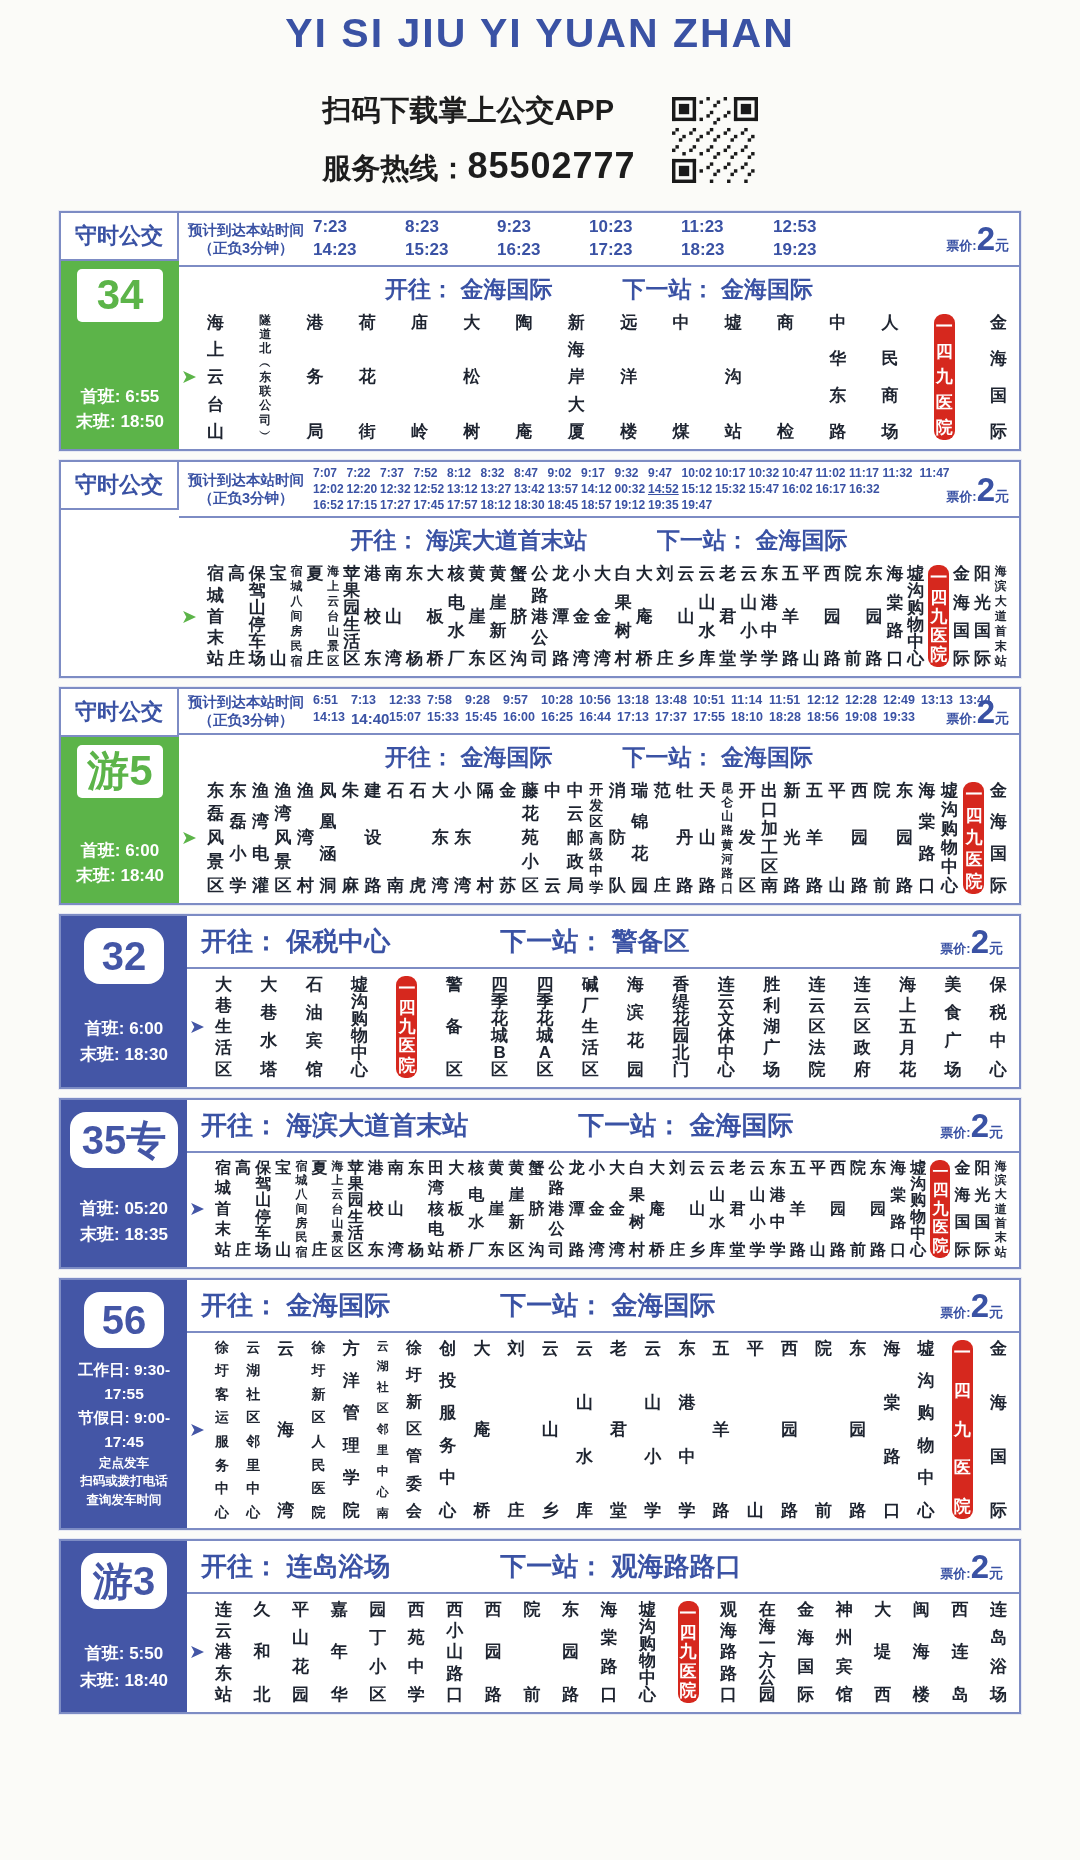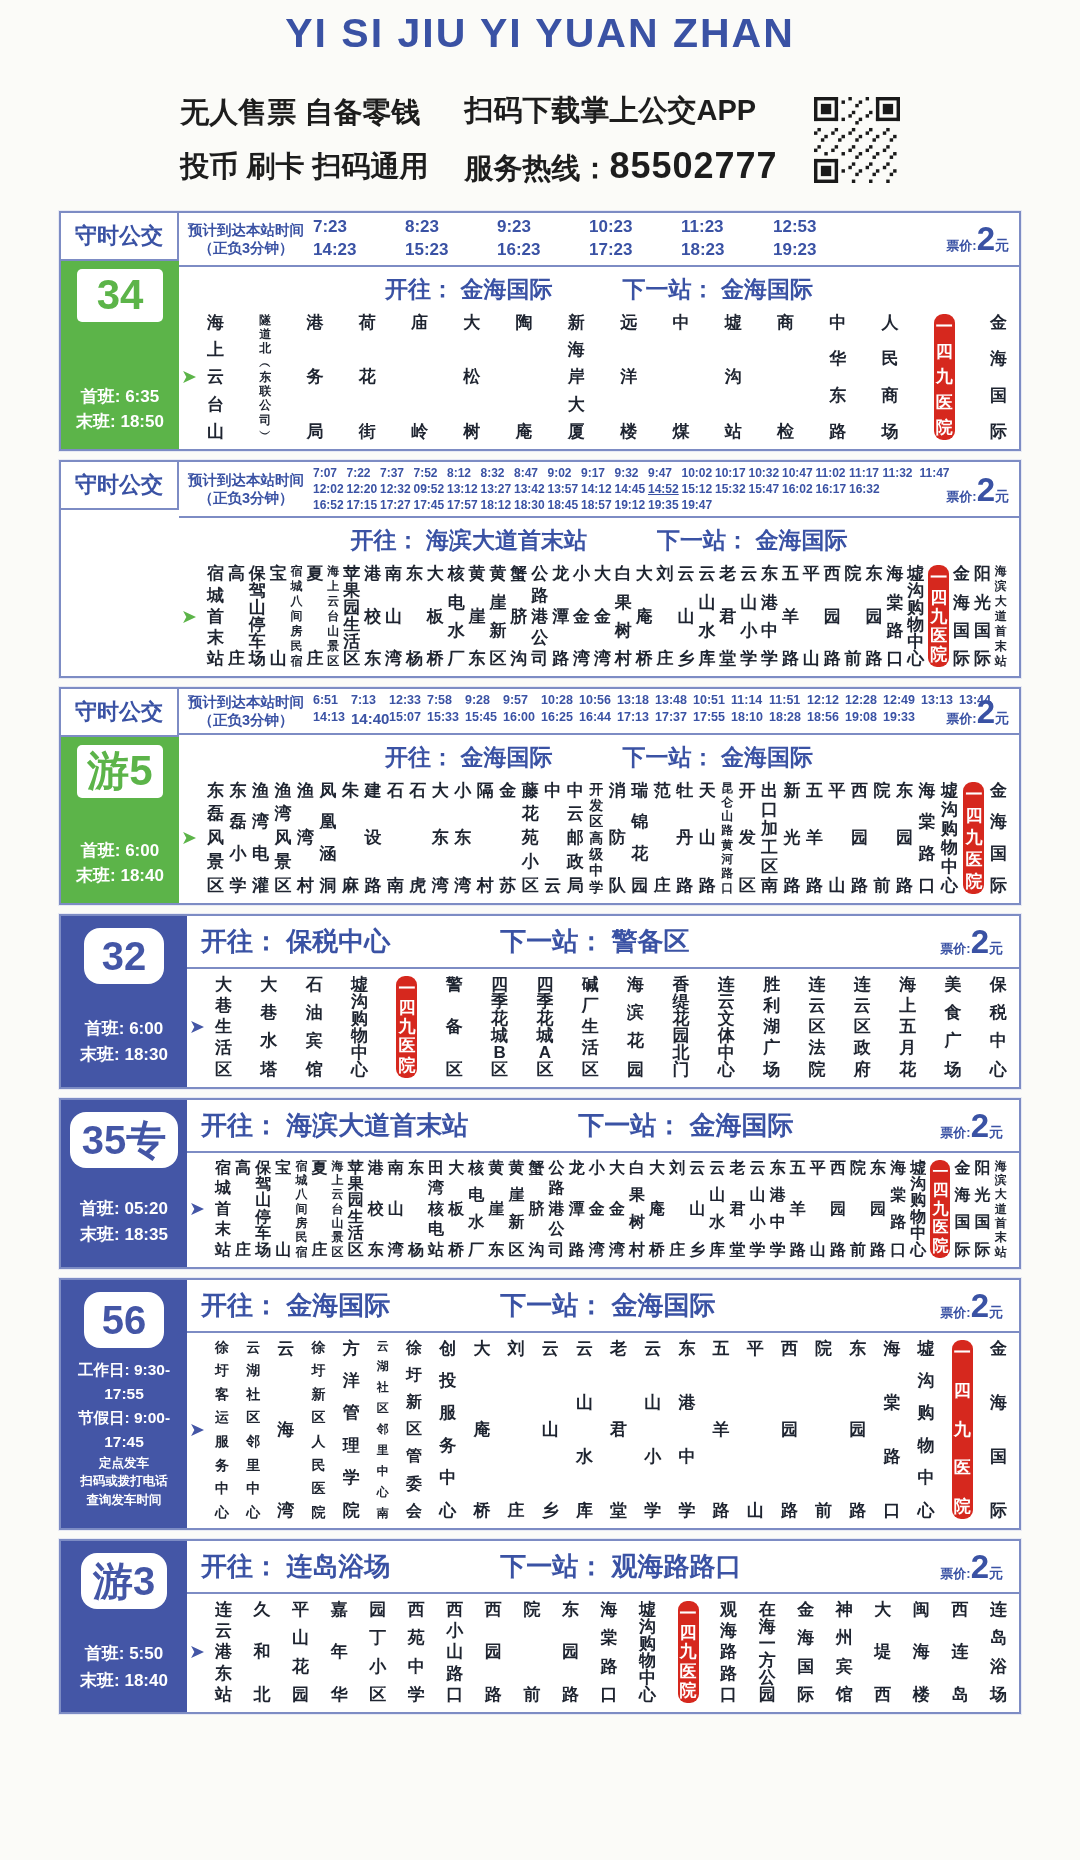--- a/index.html
+++ b/index.html
@@ -48,24 +48,20 @@
   .stop span{display:block;line-height:1;font-weight:bold;}
   .stop.hl{background:#d6281e;color:#fff;border-radius:9px;padding:4px 2px;}
 </style>
 </head>
 <body>
 
 <div class="page">
   <div class="subtitle">YI SI JIU YI YUAN ZHAN</div>
 
   <div class="info-row">
-    <div class="info-col">
-      <div>无人售票  自备零钱</div>
-      <div>投币 刷卡 扫码通用</div>
-    </div>
     <div class="info-col">
       <div>扫码下载掌上公交APP</div>
       <div class="hotline">
         <span>服务热线：</span>
         <span class="hot-num">85502777</span>
       </div>
     </div>
     <svg id="qr" width="86" height="86" viewBox="0 0 25 25">
         <rect x="0" y="0" width="7" height="1" fill="#1a1a1a"></rect>
         <rect x="0" y="6" width="7" height="1" fill="#1a1a1a"></rect>
@@ -151,21 +147,21 @@
       </svg>
   </div>
 
   <main id="routes">
       <section class="panel green">
         <div class="left">
           <div class="timely">守时公交</div>
           <div class="green-body">
             <div class="num-box">34</div>
             <div class="labels">
-              <div class="fl">首班: 6:35</div>
+              <div class="fl">首班: 6:55</div>
               <div class="fl">末班: 18:50</div>
             </div>
           </div>
         </div>
         <div class="right">
           <div class="sched-row">
             <div class="sched-label">
               <div>预计到达本站时间</div>
               <div>（正负3分钟）</div>
             </div>
@@ -324,27 +320,27 @@
                 <span style="width: 33.5px; font-size: 12px;">10:47</span>
                 <span style="width: 33.5px; font-size: 12px;">11:02</span>
                 <span style="width: 33.5px; font-size: 12px;">11:17</span>
                 <span style="width: 33.5px; font-size: 12px;">11:32</span>
                 <span style="width: 33.5px; font-size: 12px; text-align: right;">11:47</span>
               </div>
               <div class="trow">
                 <span style="width: 33.5px; font-size: 12px;">12:02</span>
                 <span style="width: 33.5px; font-size: 12px;">12:20</span>
                 <span style="width: 33.5px; font-size: 12px;">12:32</span>
-                <span style="width: 33.5px; font-size: 12px;">09:52</span>
+                <span style="width: 33.5px; font-size: 12px;">12:52</span>
                 <span style="width: 33.5px; font-size: 12px;">13:12</span>
                 <span style="width: 33.5px; font-size: 12px;">13:27</span>
                 <span style="width: 33.5px; font-size: 12px;">13:42</span>
                 <span style="width: 33.5px; font-size: 12px;">13:57</span>
                 <span style="width: 33.5px; font-size: 12px;">14:12</span>
-                <span style="width: 33.5px; font-size: 12px;">14:45</span>
+                <span style="width: 33.5px; font-size: 12px;">00:32</span>
                 <span style="width: 33.5px; font-size: 12px; text-decoration: underline;">14:52</span>
                 <span style="width: 33.5px; font-size: 12px;">15:12</span>
                 <span style="width: 33.5px; font-size: 12px;">15:32</span>
                 <span style="width: 33.5px; font-size: 12px;">15:47</span>
                 <span style="width: 33.5px; font-size: 12px;">16:02</span>
                 <span style="width: 33.5px; font-size: 12px;">16:17</span>
                 <span style="width: 33.5px; font-size: 12px;">16:32</span>
               </div>
               <div class="trow">
                 <span style="width: 33.5px; font-size: 12px;">16:52</span>

